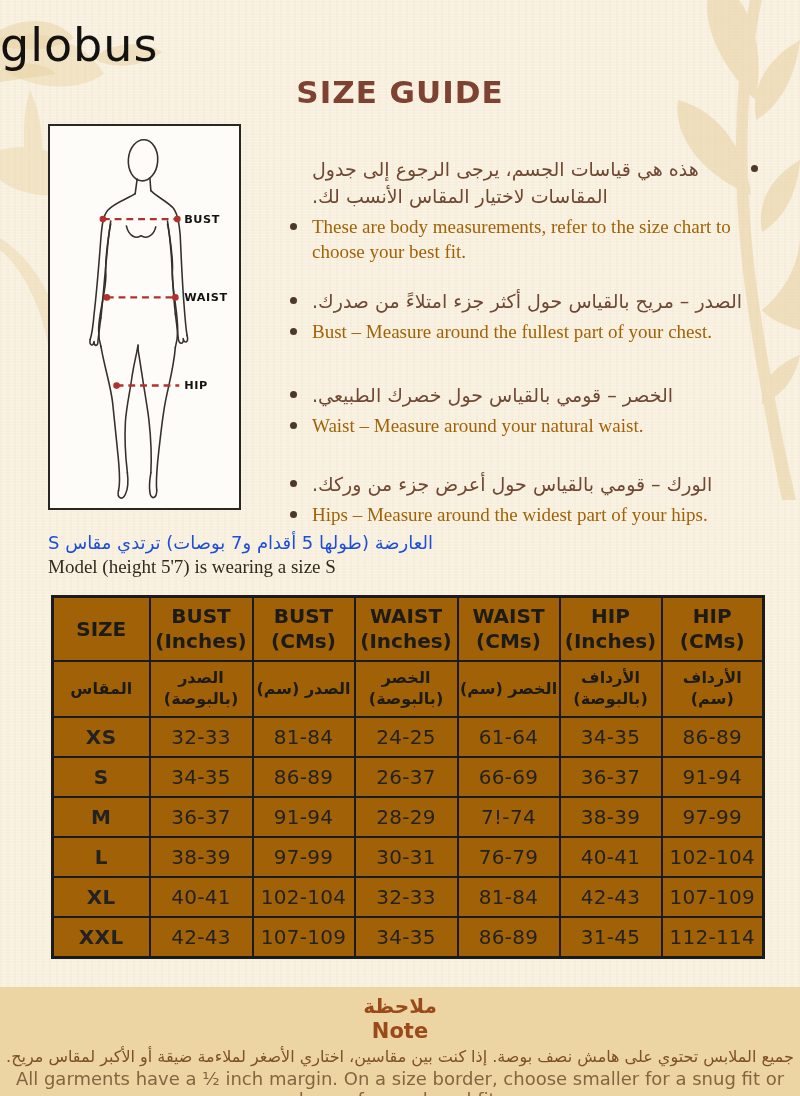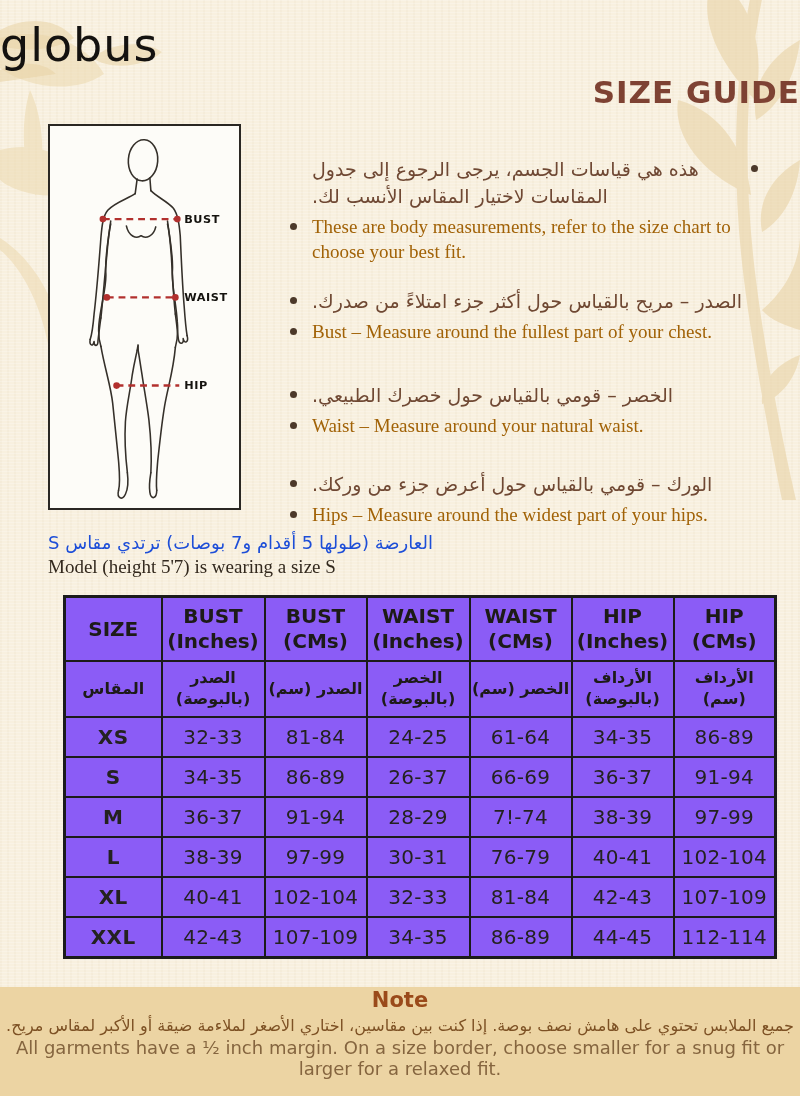--- a/index.html
+++ b/index.html
@@ -9,21 +9,21 @@
     background:repeating-linear-gradient(180deg,rgba(255,255,255,.22) 0 1px,rgba(0,0,0,0) 1px 3px),
                repeating-linear-gradient(90deg,rgba(188,160,110,.05) 0 2px,rgba(0,0,0,0) 2px 7px);}
   .deco{position:absolute;z-index:0;pointer-events:none;}
   .deco-tr{top:0;right:0;}
   .deco-left{left:0;top:520;}
   .deco-bl{left:0;top:918;}
   .z{position:absolute;z-index:2;}
 
   .logo{top:18px;left:0;width:800px;font-size:46px;font-weight:400;
         letter-spacing:1px;color:#141210;}
-  .title{top:74px;left:0;width:800px;text-align:right;font-size:31px;font-weight:700;
+  .title{top:74px;left:0;width:800px;text-align:center;font-size:31px;font-weight:700;
         letter-spacing:1px;color:#7e4233;}
 
   .figure-box{left:48px;top:124px;width:193px;height:386px;background:#fdfcf8;
         border:2px solid #2a2723;box-sizing:border-box;}
   .figure-box svg{display:block;}
   .meas-label{font-family:"DejaVu Sans",sans-serif;font-size:11.5px;font-weight:700;
         fill:#15130f;letter-spacing:.6px;}
 
   .bullets{left:288px;top:156px;width:470px;}
   .bullet{position:relative;padding-left:24px;margin:0;}
@@ -36,22 +36,22 @@
         color:#a16207;}
   .gap-lg{margin-bottom:24px;}
   .gap-xl{margin-bottom:38px;}
   .gap-md{margin-bottom:33px;}
   .bullet+.bullet{margin-top:4px;}
 
   .model{left:48px;top:531px;width:430px;}
   .model-ar{font-size:18px;color:#1d4ed8;direction:rtl;unicode-bidi:isolate;text-align:left;line-height:1.35;}
   .model-en{font-family:"Liberation Serif","DejaVu Serif",serif;font-size:19px;color:#33291e;line-height:1.3;}
 
-  .size-table{left:63px;top:595px;width:711px;border-collapse:collapse;table-layout:fixed;
-        background:#8b5cf6;border:3px solid #1b1b1b;}
+  .size-table{left:51px;top:595px;width:711px;border-collapse:collapse;table-layout:fixed;
+        background:#a16207;border:3px solid #1b1b1b;}
   .size-table th,.size-table td{border:2px solid #1b1b1b;text-align:center;vertical-align:middle;
         padding:0;color:#1d1b18;}
   .size-table thead th{font-size:20px;font-weight:700;line-height:1.25;white-space:pre-line;height:62px;}
   .size-table .ar-head th{font-size:16px;font-weight:700;line-height:1.3;white-space:pre-line;
         height:54px;direction:rtl;}
   .size-table td{font-size:20px;font-weight:500;height:38px;letter-spacing:.3px;color:#242220;}
   .size-table td.size-col{font-weight:700;letter-spacing:.5px;}
 
   .note{top:987px;left:0;width:800px;height:109px;background:#ecd4a3;text-align:center;}
   .note-title-ar{margin-top:7px;font-size:20px;font-weight:700;color:#9a4a1a;direction:rtl;}
@@ -261,25 +261,26 @@
         <td>81-84</td>
         <td>42-43</td>
         <td>107-109</td>
       </tr>
       <tr>
         <td class="size-col">XXL</td>
         <td>42-43</td>
         <td>107-109</td>
         <td>34-35</td>
         <td>86-89</td>
-        <td>44-45</td>
+        <td>31-45</td>
         <td>112-114</td>
       </tr>
     </tbody>
   </table>
 
   <div class="z note">
+    <div class="note-title-ar">ملاحظة</div>
     <div class="note-title-en">Note</div>
     <div class="note-ar">جميع الملابس تحتوي على هامش نصف بوصة. إذا كنت بين مقاسين، اختاري الأصغر لملاءمة ضيقة أو الأكبر لمقاس مريح.</div>
     <div class="note-en">All garments have a ½ inch margin. On a size border, choose smaller for a snug fit or larger for a relaxed fit.</div>
   </div>
 
 </div>
 
 </body></html>

